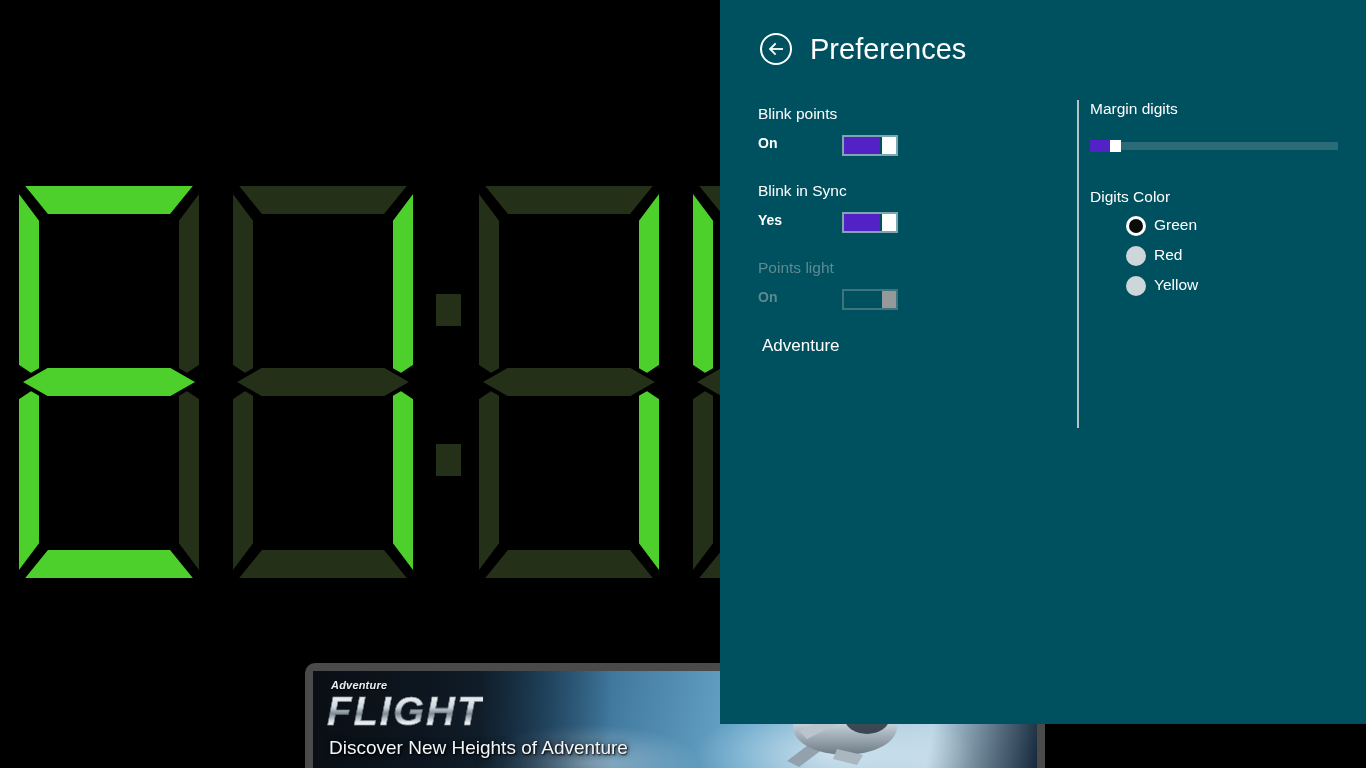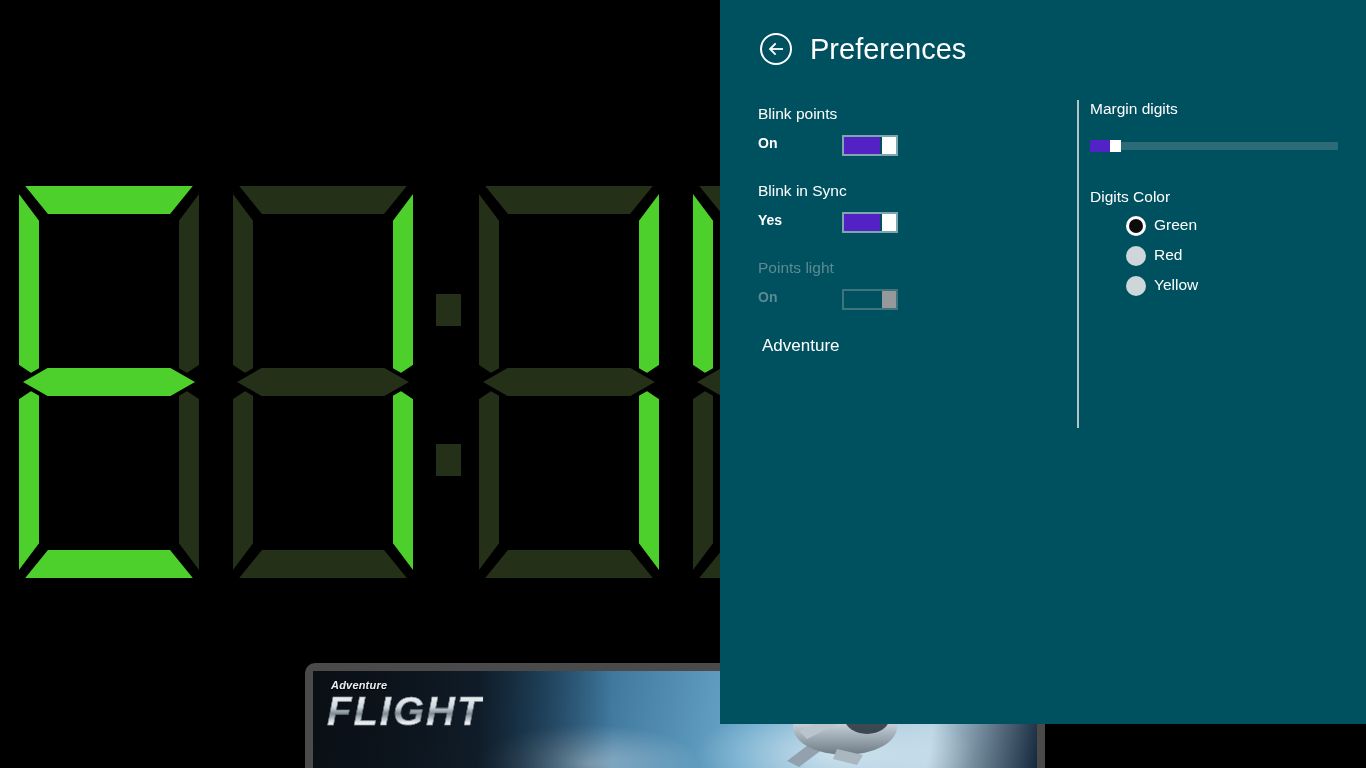--- a/index.html
+++ b/index.html
@@ -347,20 +347,21 @@
         <path d="M92 96 L150 52 L160 60 L104 102 Z" fill="#8e9ba6" opacity=".9"></path>
         <ellipse cx="150" cy="62" rx="52" ry="28" fill="url(#body)"></ellipse>
         <ellipse cx="172" cy="54" rx="22" ry="15" fill="#26313c" opacity=".85"></ellipse>
         <path d="M104 66 L150 44 L156 52 L112 74 Z" fill="#b9c4cd"></path>
         <path d="M142 84 L168 90 L162 100 L138 94 Z" fill="#aab6c0"></path>
         <path d="M78 10 L172 6" stroke="#8c2030" stroke-width="2" fill="none"></path>
       </svg>
 
       <div class="ad-ms">Adventure</div>
       <div class="ad-flight">FLIGHT</div>
+      <div class="ad-tag">Discover New Heights of Adventure</div>
       <div class="ad-label">Advertisement</div>
     </div>
   </div>
 
   <div class="prefs">
 
     <div class="prefs-header">
       <div class="back-btn">
         <svg width="18" height="18" viewBox="0 0 18 18" xmlns="http://www.w3.org/2000/svg">
           <path d="M16 9 H3.5" stroke="#ffffff" stroke-width="1.8" fill="none"></path>

